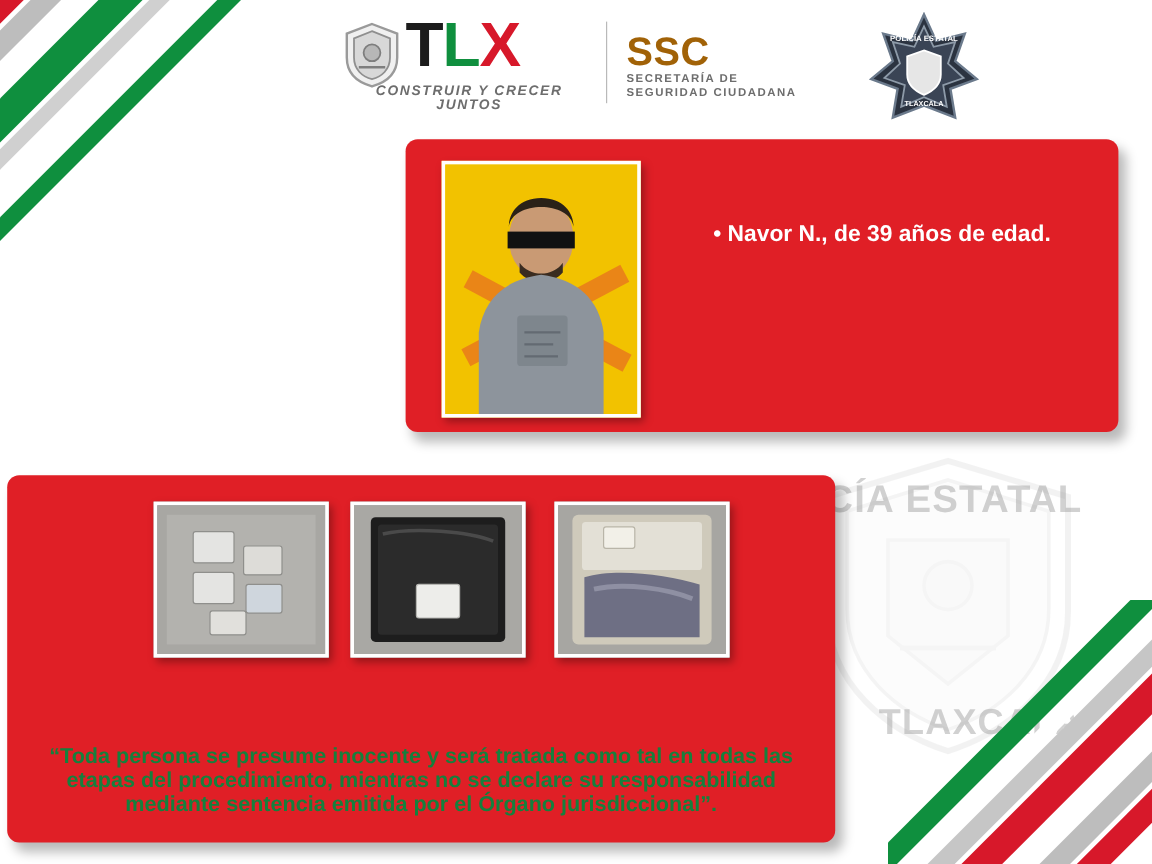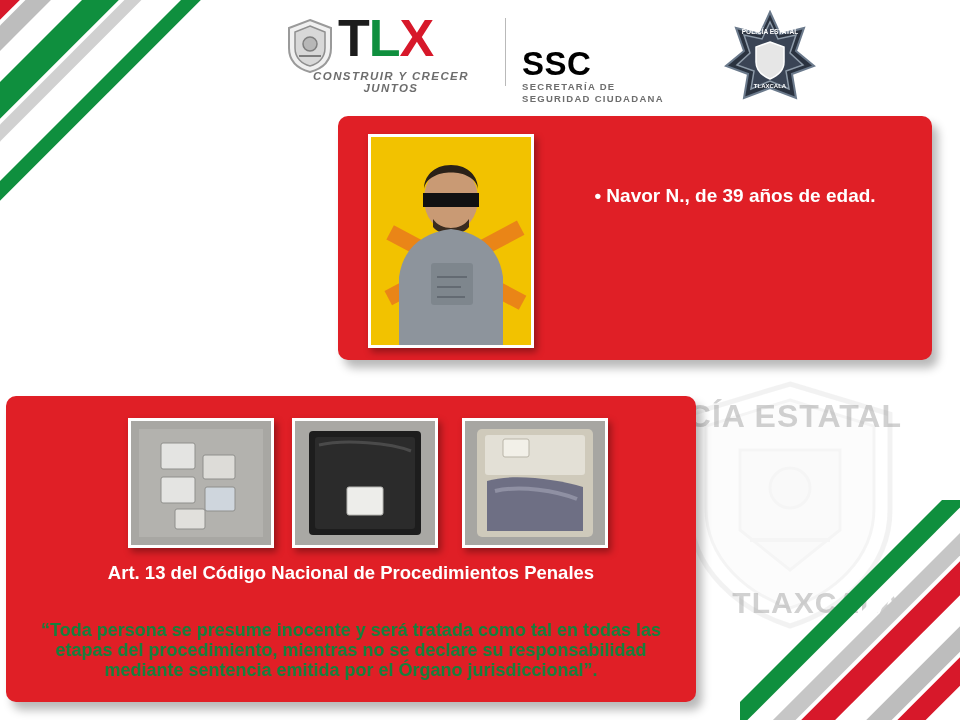--- a/index.html
+++ b/index.html
@@ -111,24 +111,23 @@
   }
   .ssc-block {
     position: absolute;
     left: 522px;
     top: 26px;
     width: 160px;
   }
   .ssc-title {
     font-size: 33px;
     font-weight: bold;
-    color: #000000;
+    color: #a16207;
     letter-spacing: 0.5px;
     line-height: 34px;
-    margin-top: 21px;
   }
   .ssc-line1, .ssc-line2 {
     font-size: 9.5px;
     color: #6d6d6d;
     letter-spacing: 1.3px;
     font-weight: bold;
     line-height: 12px;
   }
   .police-badge {
     position: absolute;
@@ -350,21 +349,20 @@
     <svg viewBox="0 0 140 124" width="140" height="124">
       <rect width="140" height="124" fill="#a7a6a2"></rect>
       <rect x="12" y="8" width="116" height="108" rx="5" fill="#cfcabb"></rect>
       <rect x="20" y="14" width="100" height="40" rx="3" fill="#e3e0d6"></rect>
       <path d="M22 60 C48 52 92 58 118 66 L118 110 L22 110 Z" fill="#6e6f84"></path>
       <path d="M30 70 C56 64 92 70 112 78" stroke="#8f90a3" stroke-width="4" fill="none"></path>
       <rect x="38" y="18" width="26" height="18" rx="2" fill="#f2f0e8" stroke="#b9b5a8"></rect>
     </svg>
   </div>
 
-  <div class="legal-title">Art. 13 del Código Nacional de Procedimientos Penales</div>
   <div class="legal-body">“Toda persona se presume inocente y será tratada como tal en todas las etapas del procedimiento, mientras no se declare su responsabilidad mediante sentencia emitida por el Órgano jurisdiccional”.</div>
 
   <div class="stripes-br">
     <svg width="260" height="260" viewBox="0 0 260 260">
       <g transform="rotate(-45 200 200)">
         <rect x="-60" y="60" width="420" height="18" fill="#0f8f3e"></rect>
         <rect x="-60" y="82" width="420" height="12" fill="#ffffff"></rect>
         <rect x="-60" y="96" width="420" height="16" fill="#c6c6c6"></rect>
         <rect x="-60" y="116" width="420" height="24" fill="#d7182a"></rect>
         <rect x="-60" y="144" width="420" height="14" fill="#ffffff"></rect>

